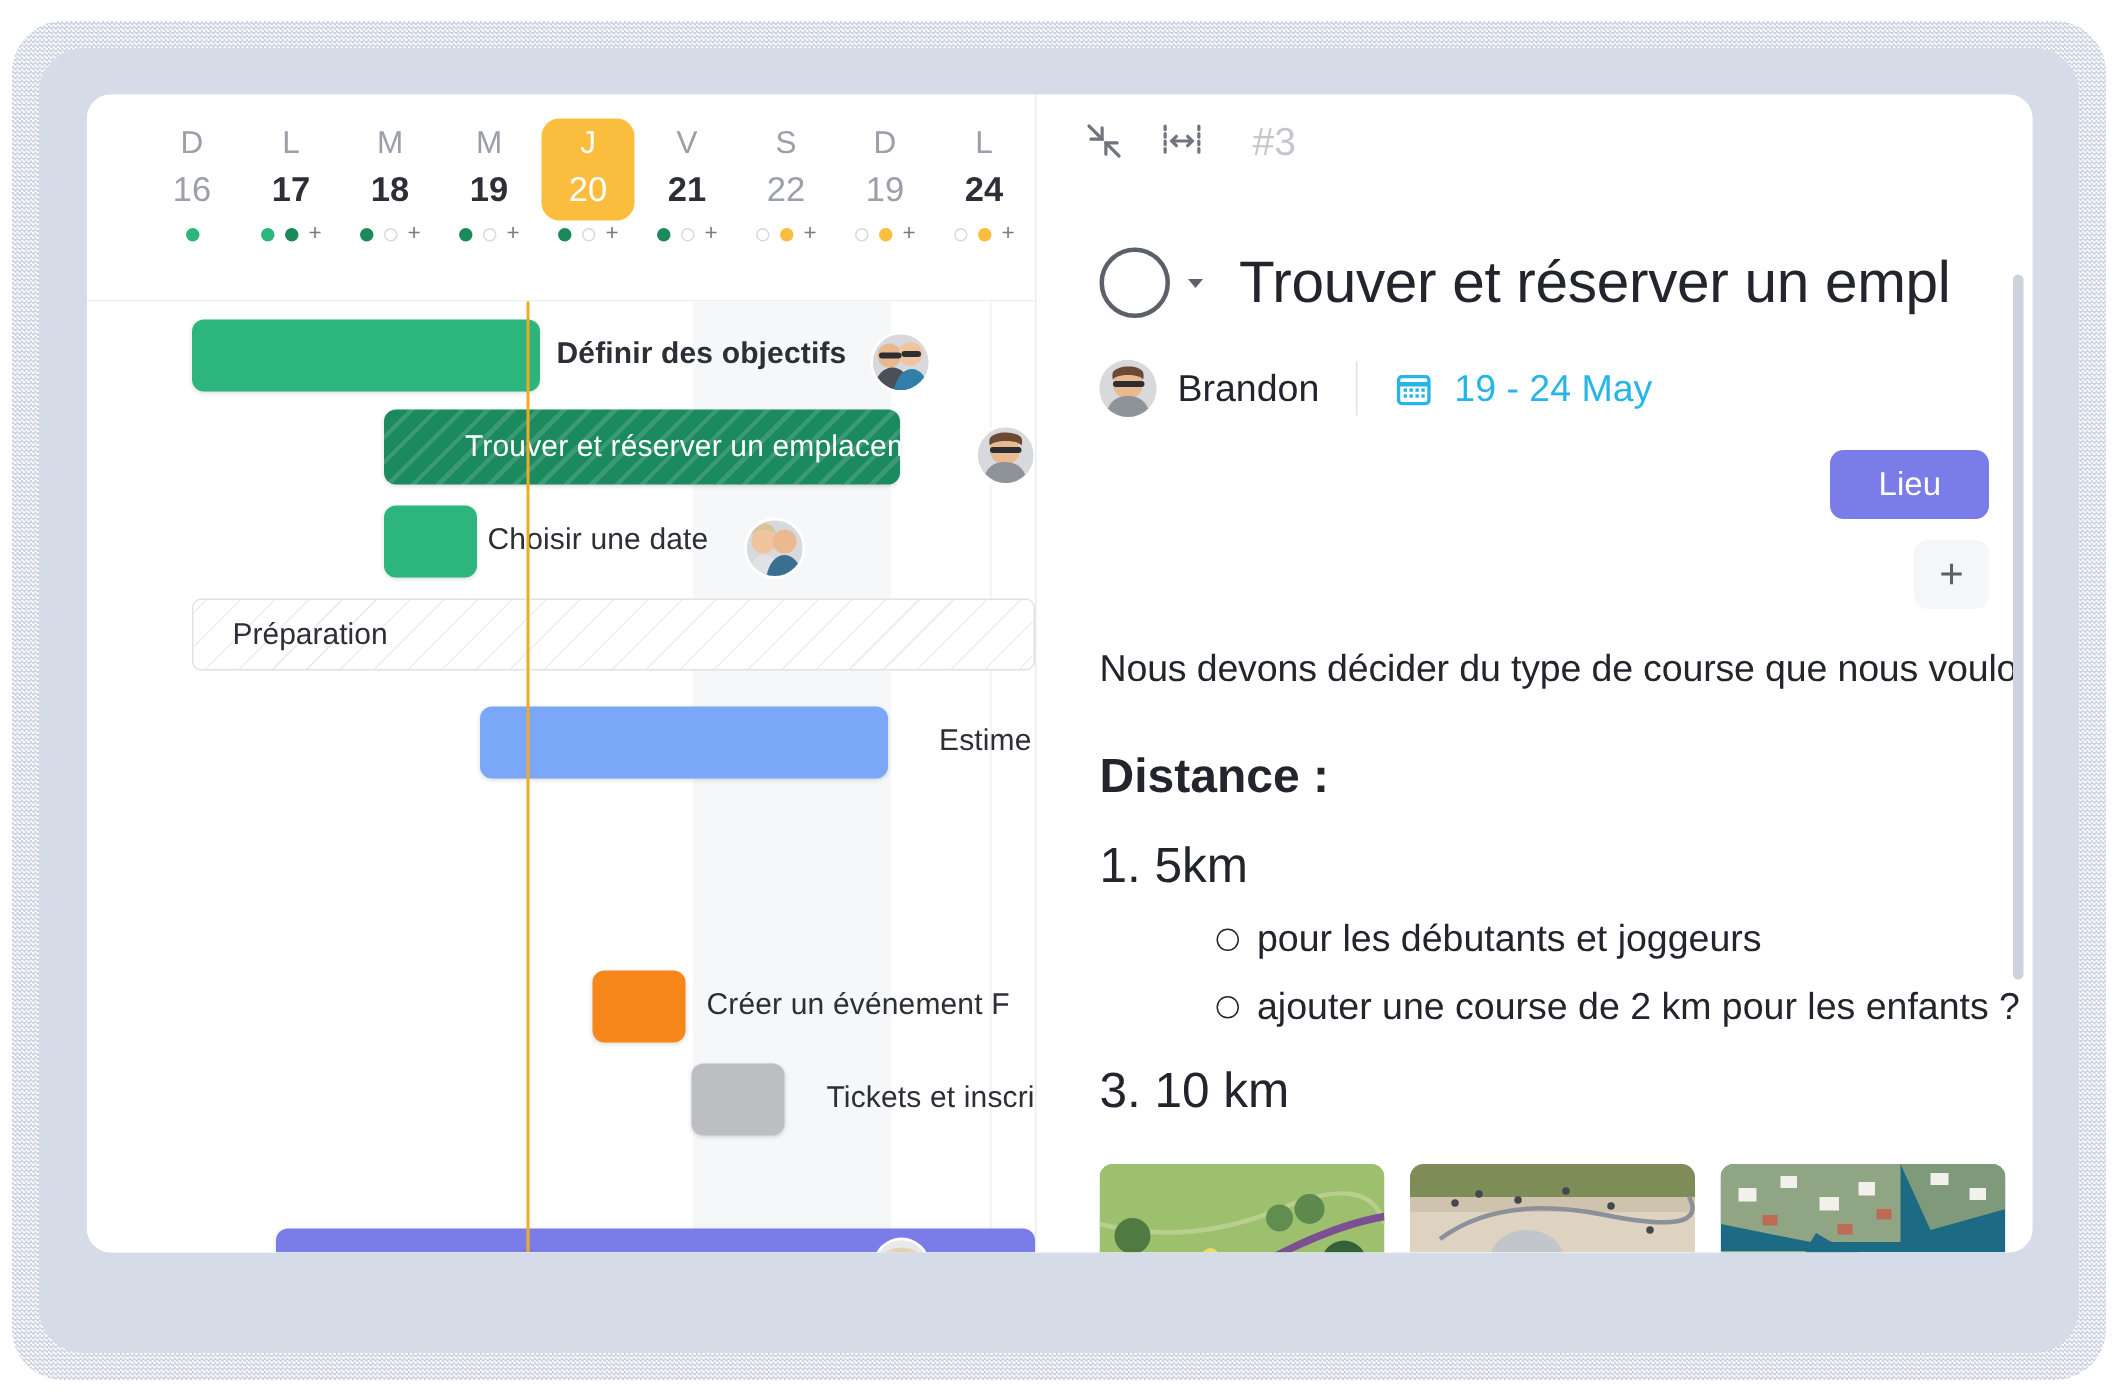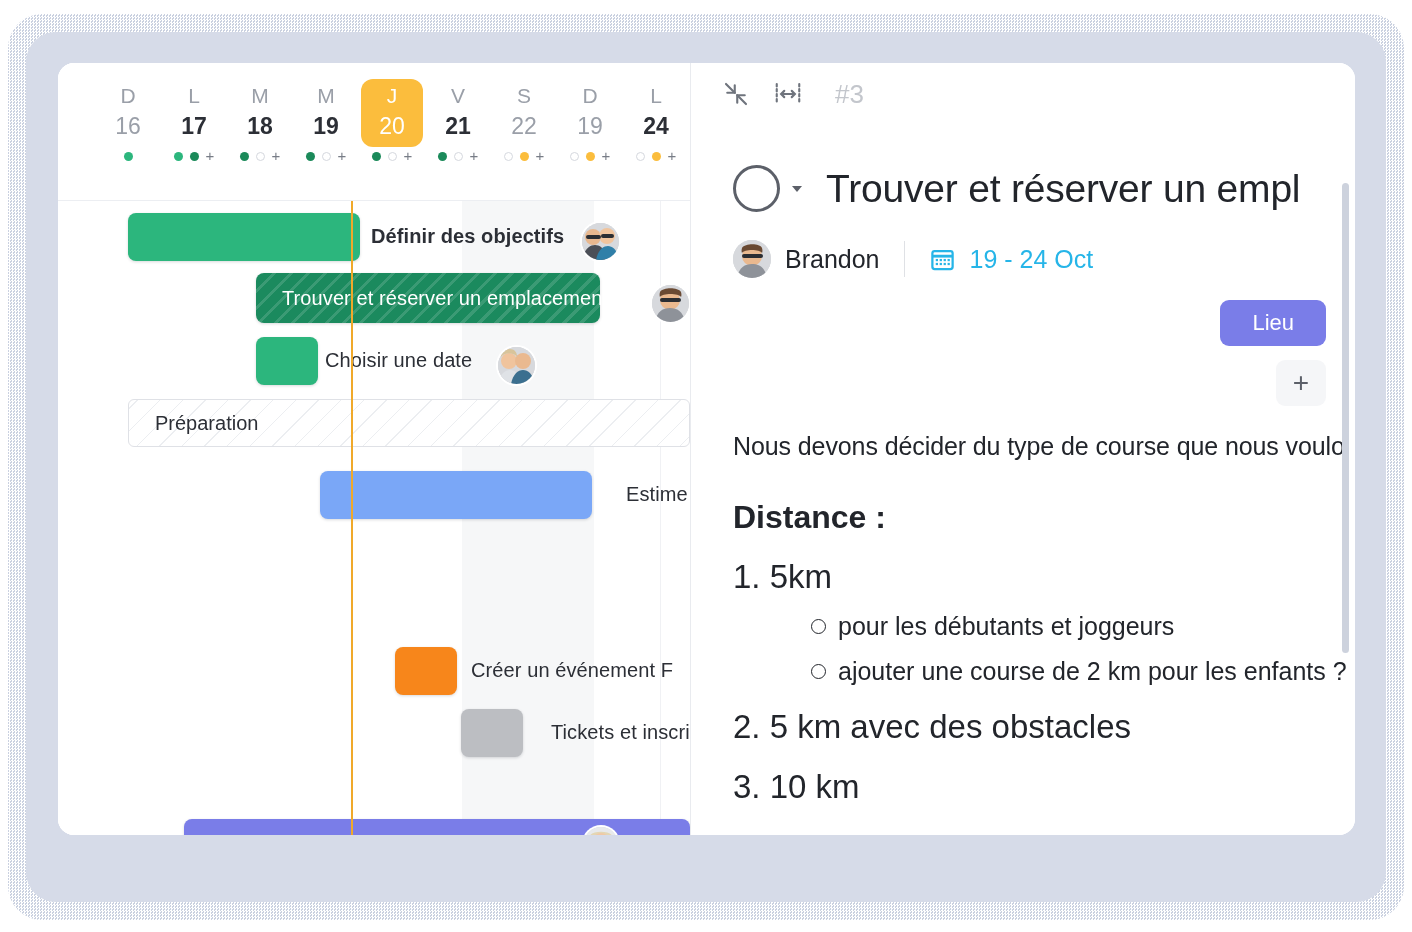--- a/index.html
+++ b/index.html
@@ -360,21 +360,21 @@
               <circle cx="25" cy="13" r="8" fill="#f0c49d"></circle>
               <path d="M0 37c2-11 8-15 13-15s11 4 12 15z" fill="#4b4f57"></path>
               <path d="M14 37c2-10 7-14 12-14s10 5 11 14z" fill="#2f7fa8"></path>
               <rect x="4" y="12" width="15" height="4" rx="2" fill="#2b2e33"></rect>
               <rect x="19" y="11" width="13" height="4" rx="2" fill="#2b2e33"></rect>
             </svg>
           </div>
         </div>
 
         <div class="row" style="top:62px;height:62px;">
-          <div class="bar striped" style="left:198px;top:10px;width:344px;height:50px;background:#1b8a5e;">
+          <div class="bar striped" style="left:198px;top:10px;width:344px;height:50px;background:#1b8a5e;padding-left:28px;">
             <span class="bar-label-in">Trouver et réserver un emplacement</span>
           </div>
           <div class="avatar" style="left:594px;top:22px;width:37px;height:37px;">
             <svg width="37" height="37" viewBox="0 0 37 37">
               <rect width="37" height="37" fill="#d7d9dd"></rect>
               <circle cx="18" cy="15" r="10" fill="#eab98f"></circle>
               <path d="M3 37c2-11 8-14 15-14s13 3 15 14z" fill="#8e9299"></path>
               <path d="M8 7c3-5 18-5 21 0 1 3 0 5 0 5-2-4-19-4-21 0 0 0-1-2 0-5z" fill="#6a4a33"></path>
               <rect x="8" y="13" width="21" height="4" rx="2" fill="#2b2e33"></rect>
             </svg>
@@ -487,42 +487,41 @@
                   <rect x="9.5" y="11.5" width="2" height="2"></rect>
                 <rect x="13" y="11.5" width="2" height="2"></rect>
                   <rect x="16.5" y="11.5" width="2" height="2"></rect>
                 <rect x="6" y="15" width="2" height="2"></rect>
                   <rect x="9.5" y="15" width="2" height="2"></rect>
                 <rect x="13" y="15" width="2" height="2"></rect>
                   <rect x="16.5" y="15" width="2" height="2"></rect>
               </g>
             </svg>
           </span>
-          <span id="date-range">19 - 24 Oct</span>
+          <span id="date-range">19 - 24 May</span>
         </div>
 
         <div id="tag-row">
           <span class="tag-chip">Lieu</span>
           <span id="tag-add">+</span>
         </div>
 
         <div id="desc-text">Nous devons décider du type de course que nous voulo</div>
 
         <div id="desc-heading">Distance :</div>
 
         <div class="num-item">1. 5km</div>
         <div class="sub-item">
           <span class="sub-circle"></span>
           <span>pour les débutants et joggeurs</span>
         </div>
         <div class="sub-item">
           <span class="sub-circle"></span>
           <span>ajouter une course de 2 km pour les enfants ?</span>
         </div>
-        <div class="num-item">2. 5 km avec des obstacles</div>
         <div class="num-item">3. 10 km</div>
 
         <div id="thumb-row">
           <span class="thumb">
             <svg width="190" height="122" viewBox="0 0 190 122">
               <rect width="190" height="122" fill="#8fb866"></rect>
               <rect width="190" height="60" fill="#9cc06e"></rect>
               <path d="M0 40 Q60 55 120 30 T190 40" stroke="#b9cf8e" stroke-width="3" fill="none"></path>
               <path d="M40 122 Q80 80 120 60 T190 35" stroke="#7b4f92" stroke-width="5" fill="none"></path>
               <circle cx="22" cy="48" r="12" fill="#4f7a42"></circle>

